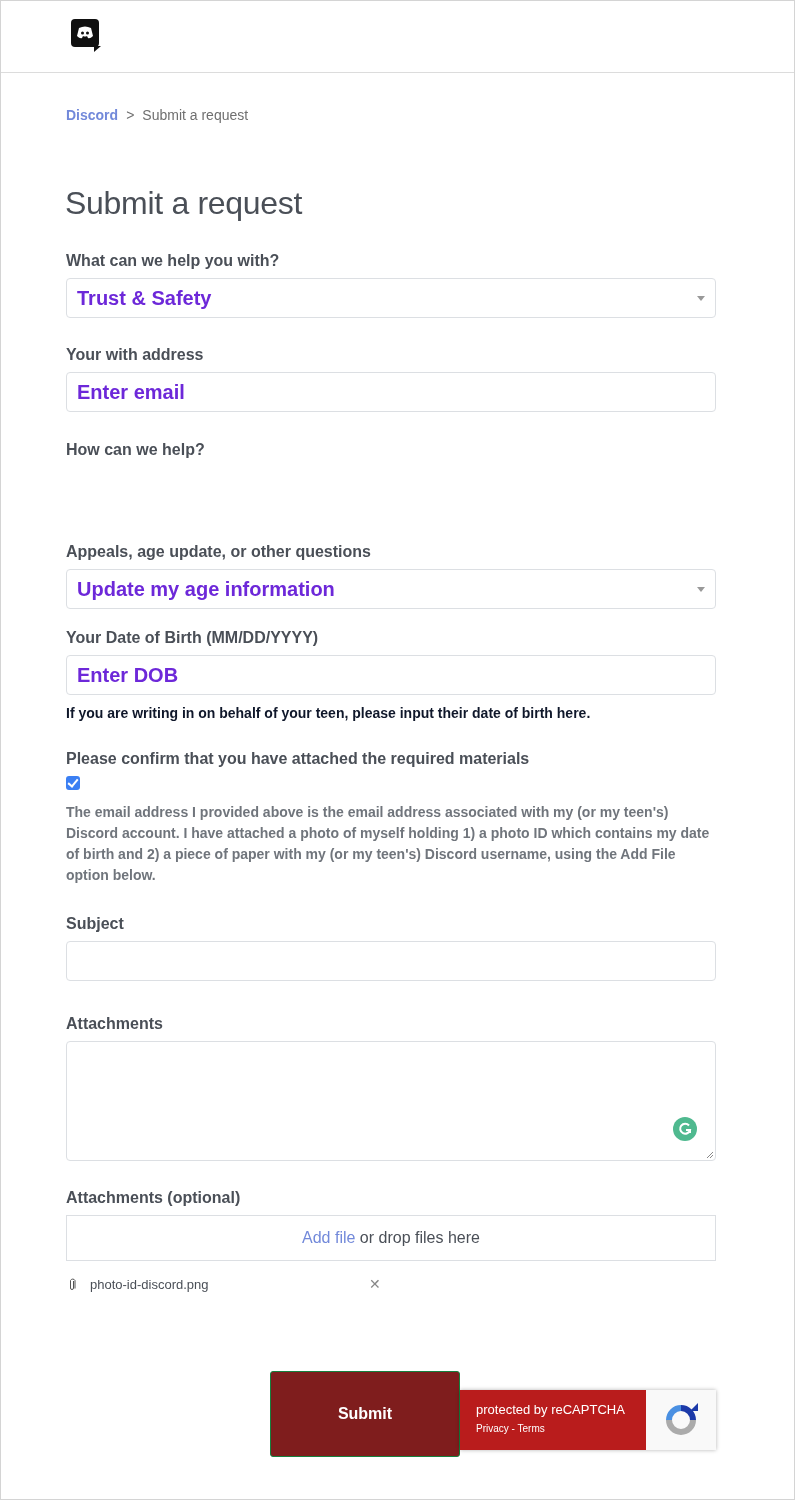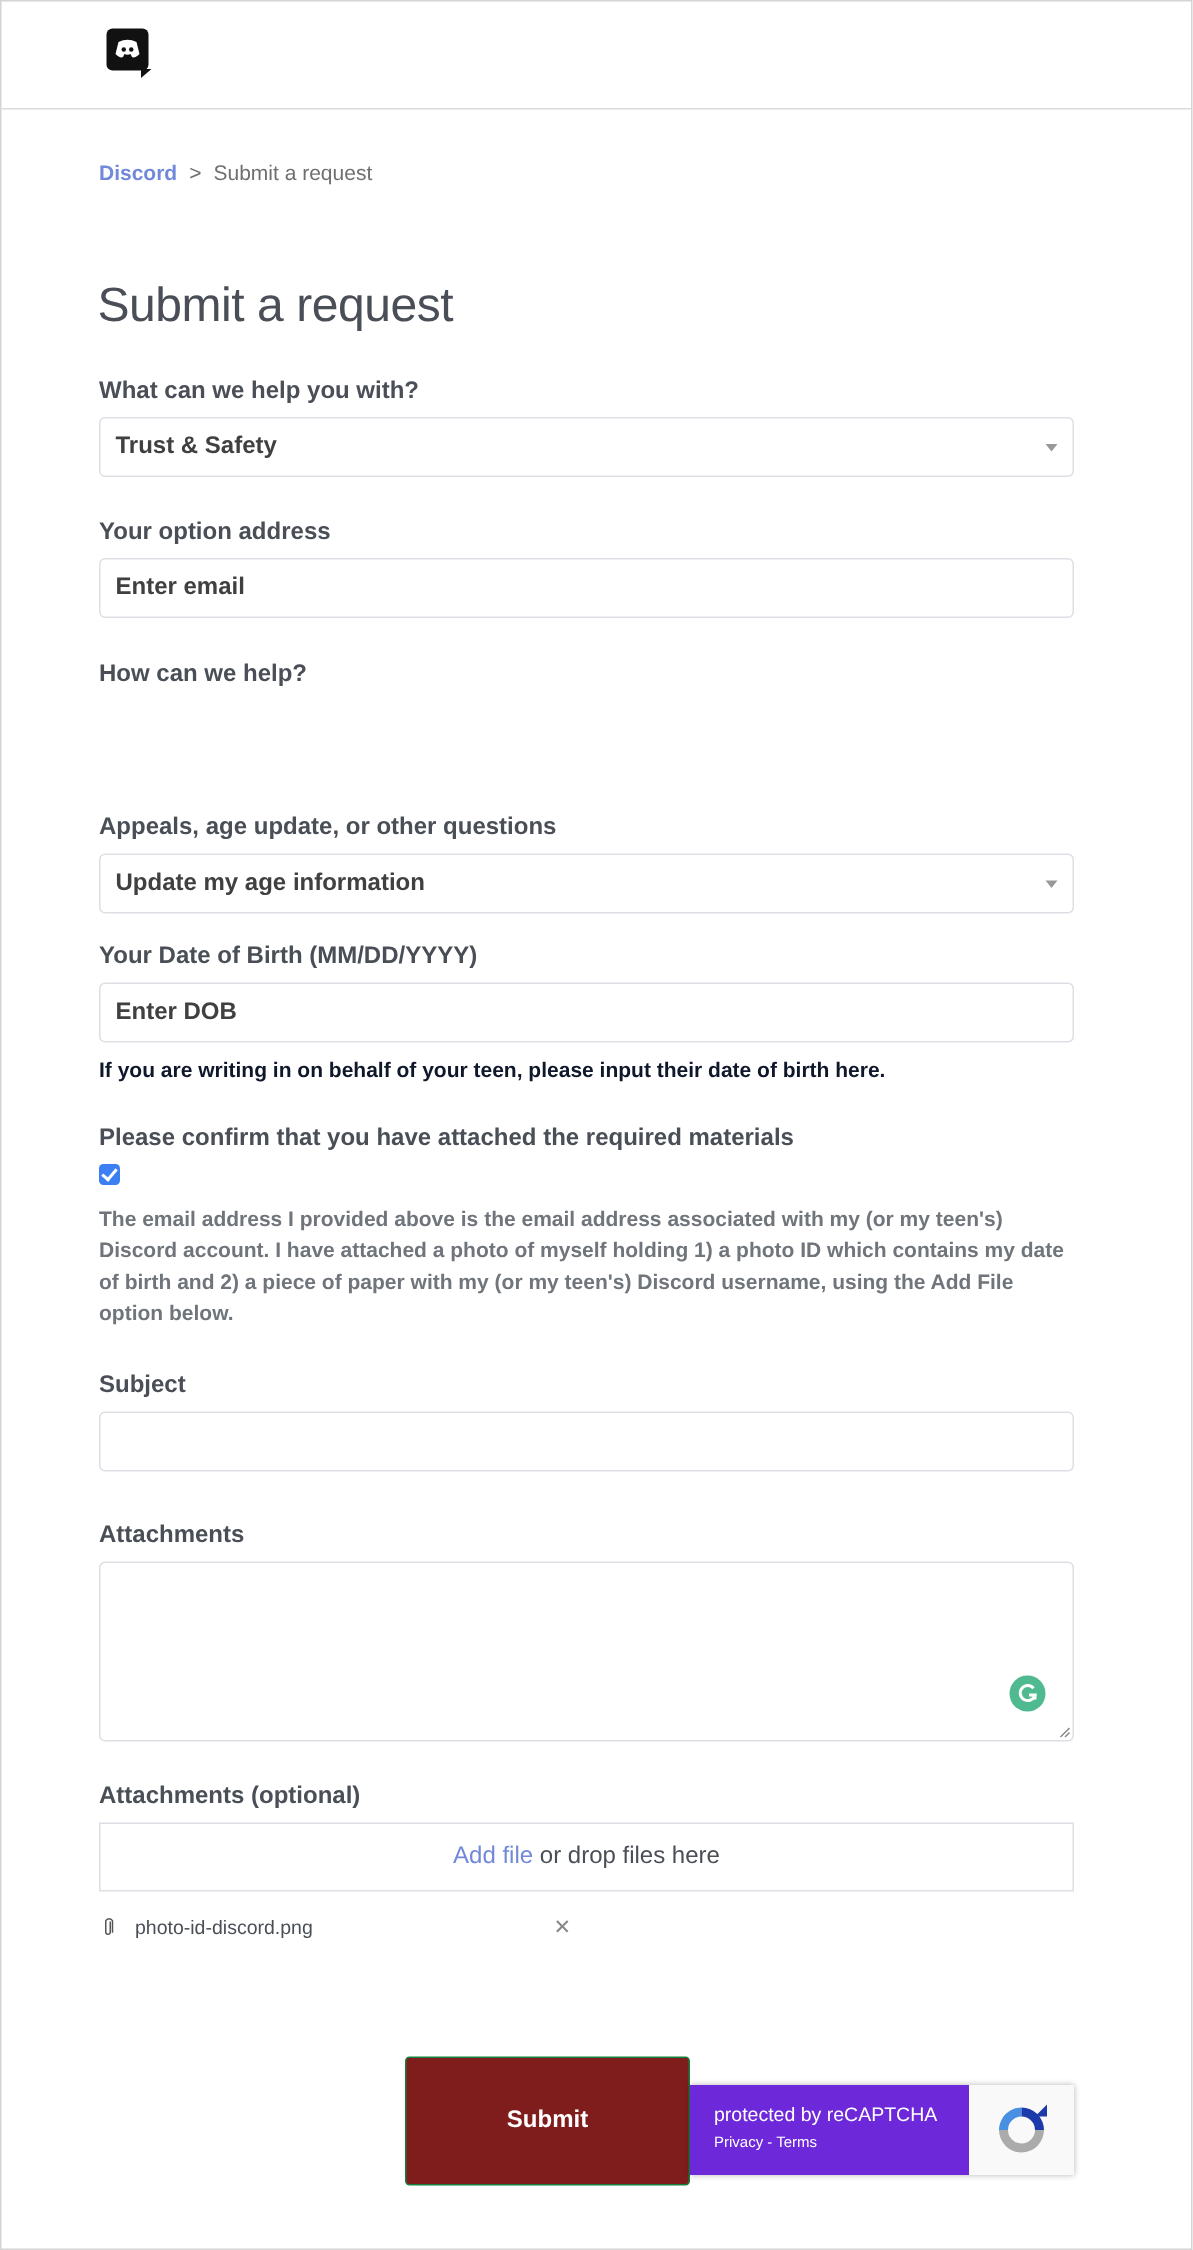--- a/index.html
+++ b/index.html
@@ -8,38 +8,38 @@
   .header { height: 72px; border-bottom: 1px solid #dcdcdc; position: relative; }
   .logo { position: absolute; left: 70px; top: 18px; width: 28px; height: 28px; background: #111; border-radius: 4px; }
   .logo::after { content: ""; position: absolute; right: -2px; bottom: -5px; border-left: 7px solid #111; border-bottom: 6px solid transparent; transform: rotate(0deg); }
   .logo svg { position: absolute; left: 5px; top: 7px; }
   .breadcrumb { position: absolute; left: 65px; top: 106px; font-size: 14px; color: #6f6f6f; }
   .breadcrumb a { color: #7289da; text-decoration: none; font-weight: bold; }
   .breadcrumb .sep { margin: 0 8px; }
   h1 { position: absolute; left: 64px; top: 184px; font-size: 32px; font-weight: 400; color: #4a4f57; letter-spacing: -0.3px; }
   .field { position: absolute; left: 65px; width: 650px; }
   .label { font-size: 16px; font-weight: 700; color: #4a4f57; display: block; margin-bottom: 8px; }
-  .box { height: 40px; border: 1px solid #dcdfe3; border-radius: 4px; background: #fff; font-size: 16px; font-weight: 700; color: #404040; padding: 0 10px; line-height: 38px; position: relative; }
+  .box { height: 40px; border: 1px solid #dcdfe3; border-radius: 4px; background: #fff; font-size: 20px; font-weight: 700; color: #6d28d9; padding: 0 10px; line-height: 38px; position: relative; }
   .caret { position: absolute; right: 10px; top: 17px; width: 0; height: 0; border-left: 4.5px solid transparent; border-right: 4.5px solid transparent; border-top: 5px solid #999; }
   .hint { font-size: 14px; font-weight: 700; color: #0f172a; margin-top: 10px; }
   .chk { width: 14px; height: 14px; background: #3b7ff3; border-radius: 3px; position: relative; margin-top: 2px; }
   .chk::after { content: ""; position: absolute; left: 4px; top: 1px; width: 4px; height: 8px; border: solid #fff; border-width: 0 2px 2px 0; transform: rotate(40deg); }
   .confirm-text { font-size: 14px; font-weight: 700; color: #70757c; line-height: 21px; margin-top: 12px; }
   .textarea { height: 120px; border: 1px solid #dcdfe3; border-radius: 4px; position: relative; }
   .grammarly { position: absolute; right: 18px; bottom: 19px; width: 24px; height: 24px; border-radius: 50%; background: #15c39a; background: #4fb98f; }
   .grammarly svg { position: absolute; left: 4px; top: 4px; }
   .resize { position: absolute; right: 1px; bottom: 1px; width: 8px; height: 8px; }
   .dropzone { height: 46px; border: 1px solid #dcdfe3; text-align: center; font-size: 16px; font-weight: 400; color: #4a4f57; line-height: 44px; }
   .dropzone .add { color: #7289da; }
   .file-row { position: absolute; left: 68px; top: 1276px; font-size: 13px; color: #4a4f57; display: flex; align-items: center; width: 320px; }
   .file-row .name { margin-left: 13px; }
   .file-row .x { position: absolute; left: 300px; top: -1px; color: #888; font-size: 14px; }
   .submit { position: absolute; left: 269px; top: 1370px; width: 190px; height: 86px; background: #7f1d1d; border-radius: 3px; color: #fff; font-size: 16px; font-weight: 700; display: flex; align-items: center; justify-content: center; border: 1px solid #15803d; }
   .recaptcha { position: absolute; left: 459px; top: 1389px; width: 256px; height: 60px; box-shadow: 0 0 4px rgba(0,0,0,0.3); display: flex; }
-  .rc-left { width: 186px; background: #6d28d9; color: #fff; padding: 12px 0 0 16px; }
+  .rc-left { width: 186px; background: #b91c1c; color: #fff; padding: 12px 0 0 16px; }
   .rc-left .t1 { font-size: 13px; }
   .rc-left .t2 { font-size: 10px; margin-top: 6px; }
   .rc-right { flex: 1; background: #f9f9f9; position: relative; }
   .rc-right svg { position: absolute; left: 14px; top: 9px; }
 </style>
 </head>
 <body>
 
 <div class="header">
   <div class="logo">
@@ -56,21 +56,21 @@
 </div>
 
 <h1>Submit a request</h1>
 
 <div class="field" style="top:251px">
   <span class="label">What can we help you with?</span>
   <div class="box"><span>Trust &amp; Safety</span><span class="caret"></span></div>
 </div>
 
 <div class="field" style="top:345px">
-  <span class="label">Your option address</span>
+  <span class="label">Your with address</span>
   <div class="box"><span>Enter email</span></div>
 </div>
 
 <div class="field" style="top:440px">
   <span class="label">How can we help?</span>
 </div>
 
 <div class="field" style="top:542px">
   <span class="label">Appeals, age update, or other questions</span>
   <div class="box"><span>Update my age information</span><span class="caret"></span></div>

